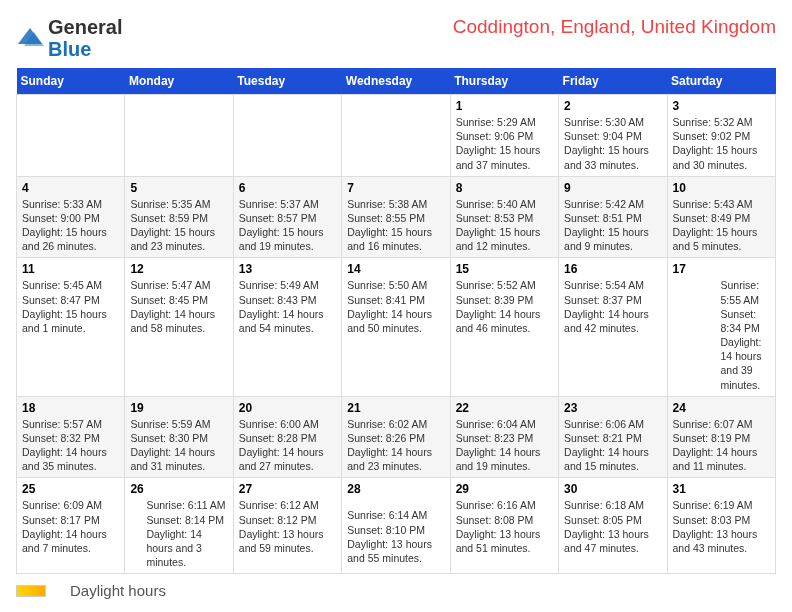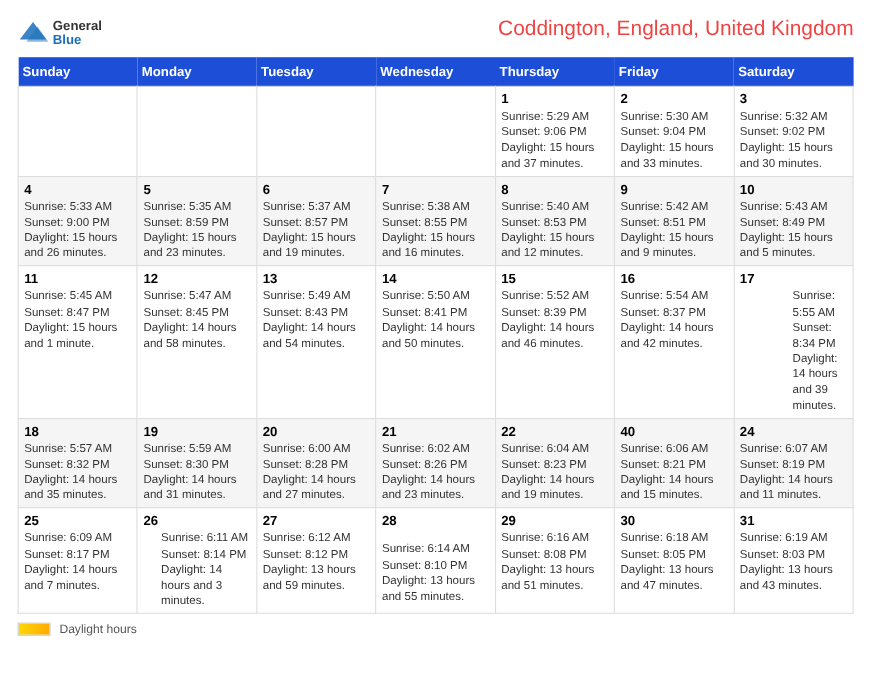--- a/index.html
+++ b/index.html
@@ -15,21 +15,21 @@
       justify-content: space-between;
       align-items: flex-start;
       margin-bottom: 8px;
     }
     .logo {
       display: flex;
       align-items: center;
       gap: 4px;
     }
     .logo-text {
-      font-size: 12px;
+      font-size: 20px;
       font-weight: bold;
       line-height: 1.1;
     }
     .logo-general { color: #333; }
     .logo-blue { color: #1a6fbb; }
     .logo-icon {
       width: 28px;
       height: 28px;
     }
     .title-area {
@@ -79,22 +79,22 @@
       color: #333;
       line-height: 1.35;
     }
     .empty-cell {
       background: #fff !important;
     }
     .footer {
       margin-top: 8px;
       display: flex;
       align-items: center;
-      gap: 8px;
-      font-size: 11px;
+      gap: 24px;
+      font-size: 15px;
       color: #555;
     }
     .legend-bar {
       width: 30px;
       height: 12px;
       background: linear-gradient(to right, #ffd700, #ffaa00);
       display: inline-block;
       border: 1px solid #ccc;
     }
   </style>
@@ -268,21 +268,21 @@
 Sunset: 8:26 PM
 Daylight: 14 hours and 23 minutes.</div>
         </td>
         <td>
           <span class="day-num">22</span>
           <div class="day-info" style="white-space: pre-line;">Sunrise: 6:04 AM
 Sunset: 8:23 PM
 Daylight: 14 hours and 19 minutes.</div>
         </td>
         <td>
-          <span class="day-num">40</span>
+          <span class="day-num">23</span>
           <div class="day-info" style="white-space: pre-line;">Sunrise: 6:06 AM
 Sunset: 8:21 PM
 Daylight: 14 hours and 15 minutes.</div>
         </td>
         <td>
           <span class="day-num">24</span>
           <div class="day-info" style="white-space: pre-line;">Sunrise: 6:07 AM
 Sunset: 8:19 PM
 Daylight: 14 hours and 11 minutes.</div>
         </td>

